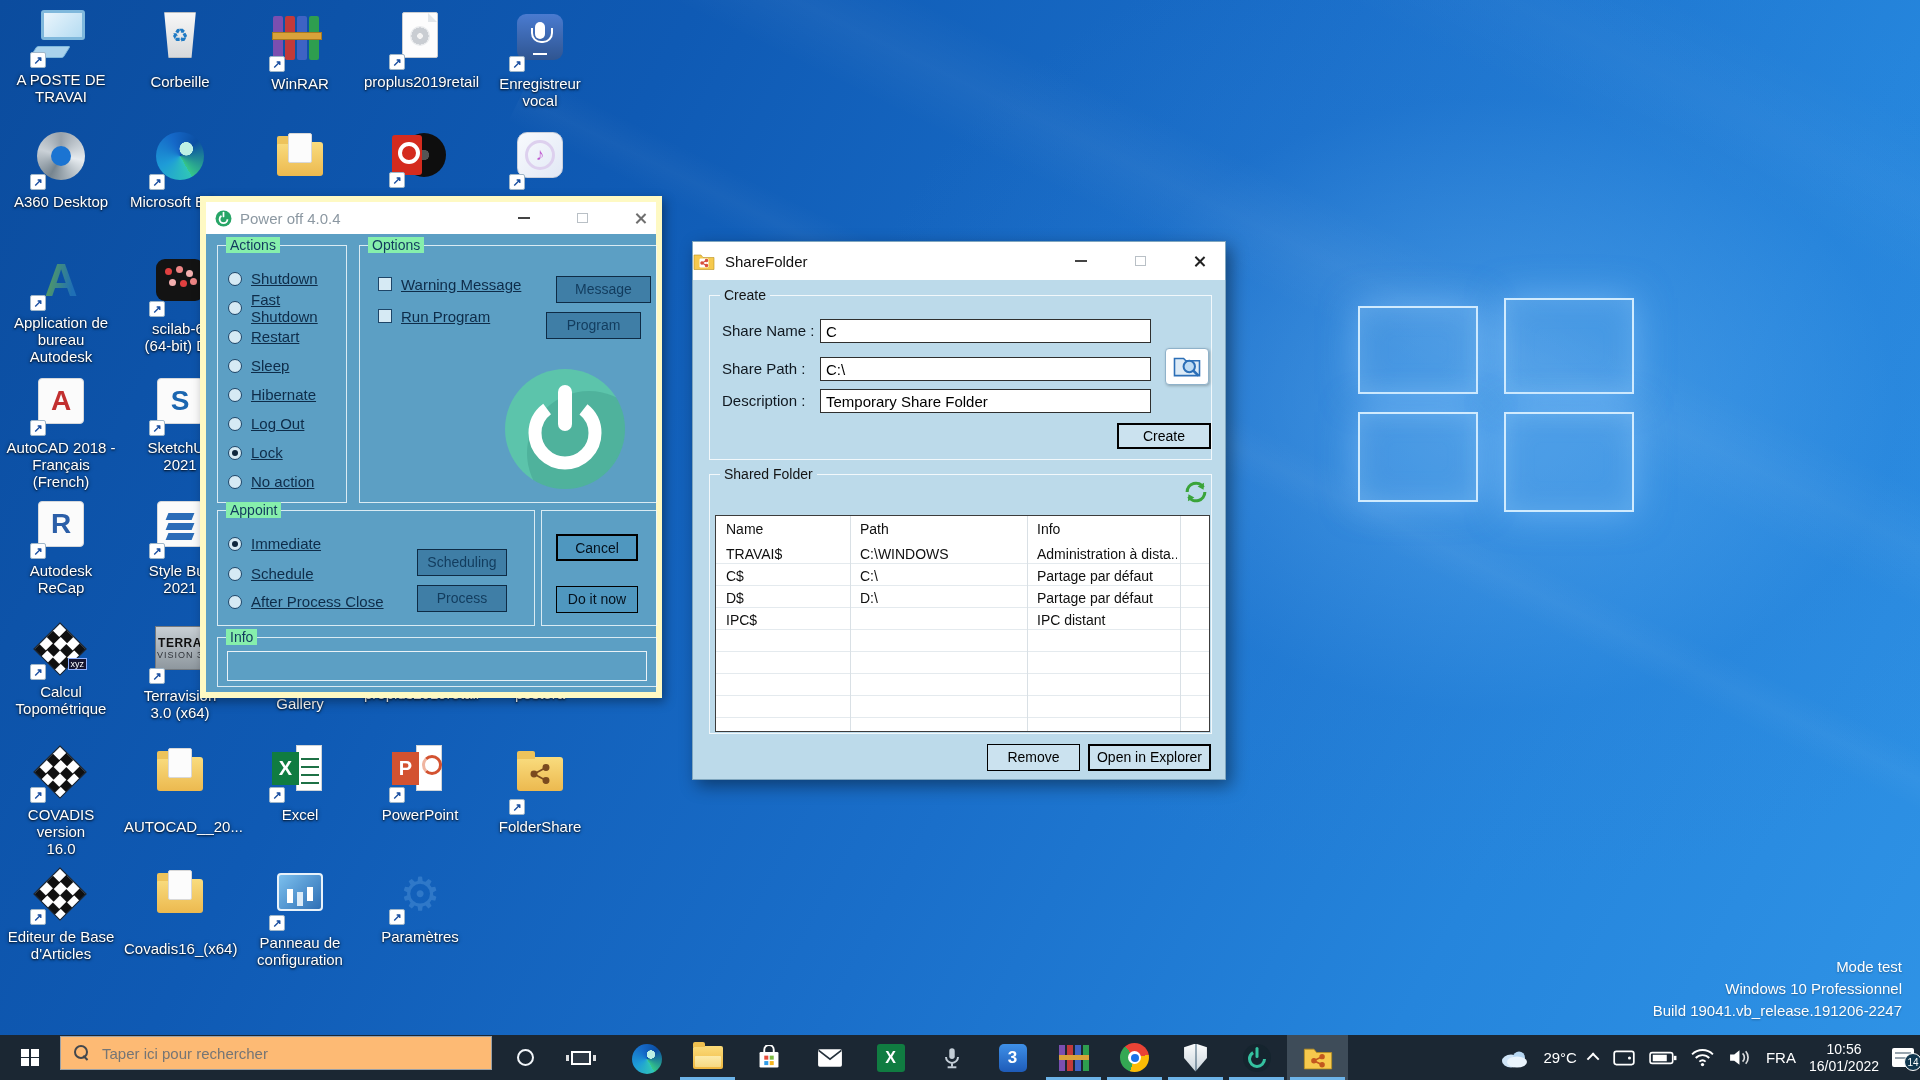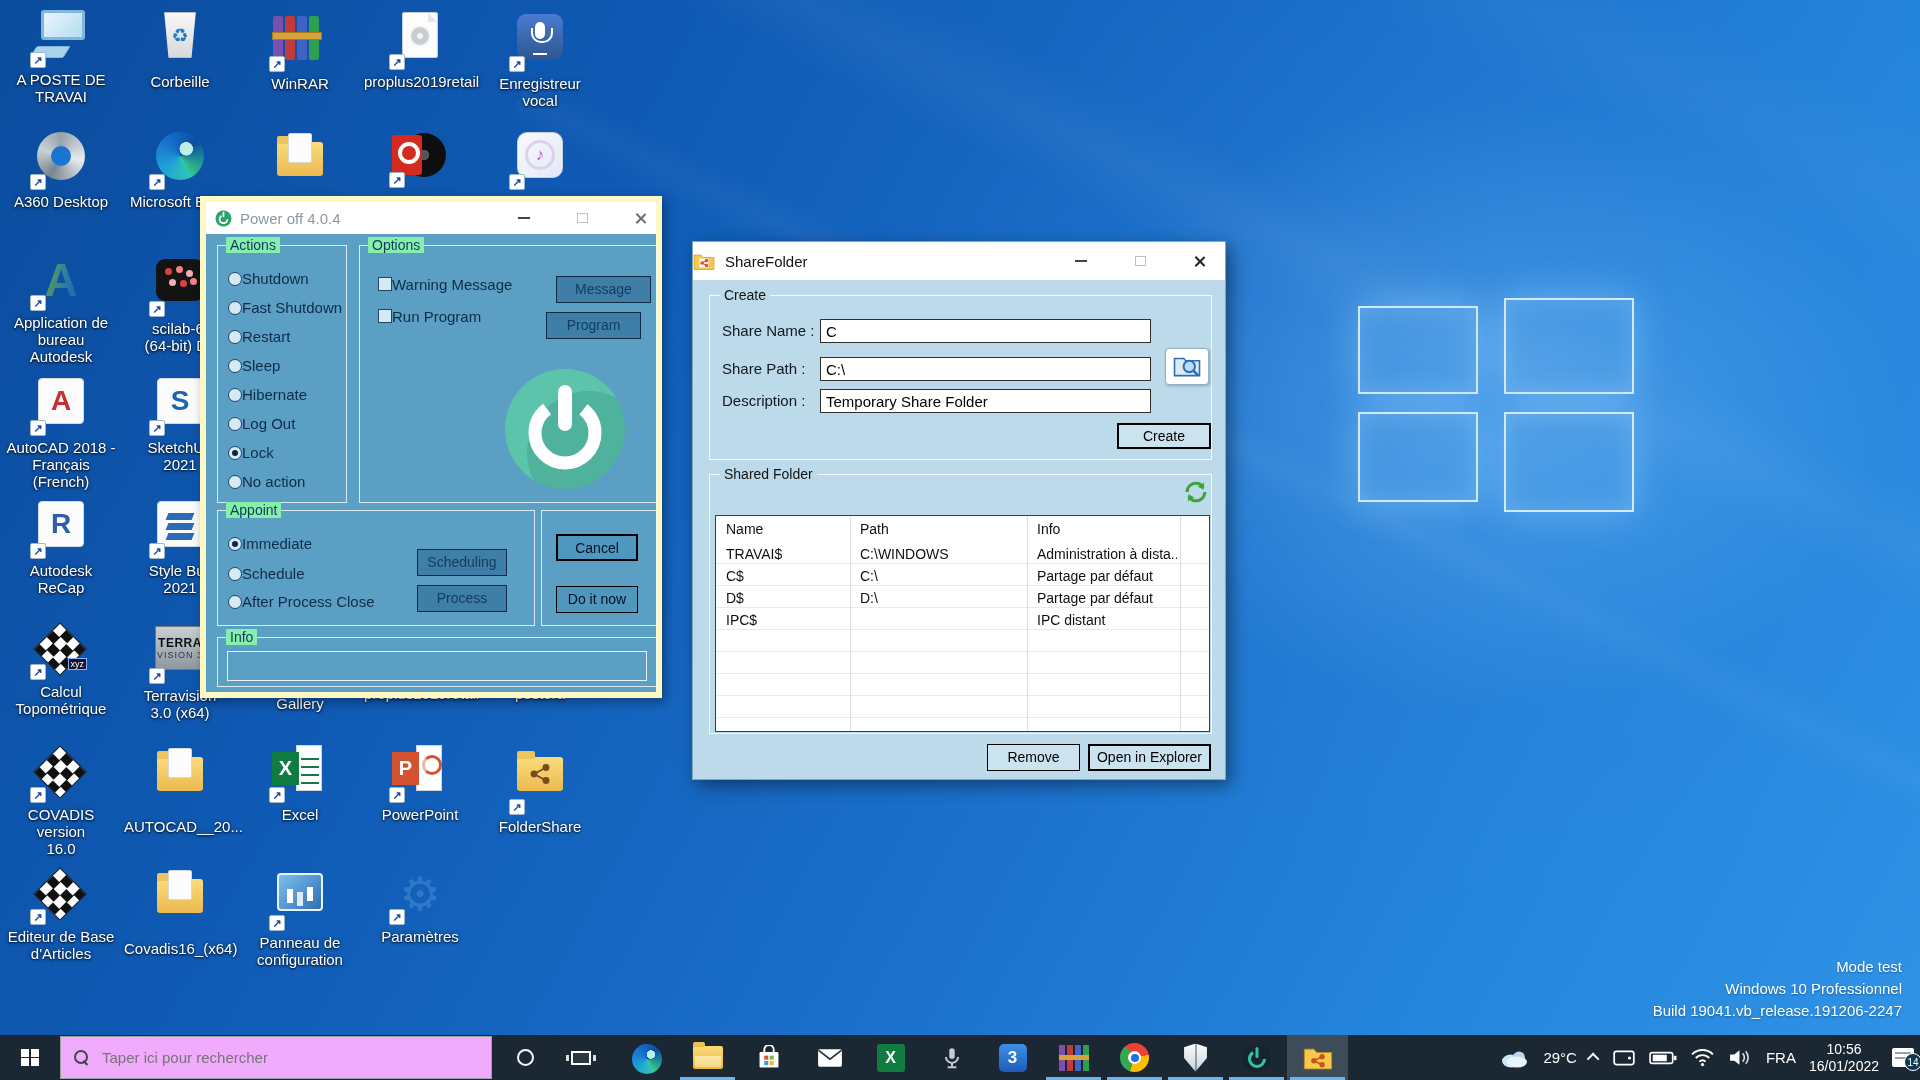--- a/index.html
+++ b/index.html
@@ -123,21 +123,21 @@
   .g-close::before,.g-close::after { content:""; position:absolute; left:6px; top:0; width:1.8px; height:13px; background:#222; }
   .g-close::before{ transform:rotate(45deg);} .g-close::after{ transform:rotate(-45deg);}
 
   
   #power-dialog { position:absolute; left:200px; top:196px; width:462px; height:502px; z-index:10;
                   background:#5c9fc4; border:6px solid #fef9c3; box-shadow:3px 4px 10px rgba(0,0,0,.35); }
   .pd-title { position:absolute; left:0; top:0; right:0; height:32px; background:#fff; display:flex; align-items:center; padding-left:9px; }
   .pd-title span.t { margin-left:8px; font-size:15px; color:#8c98a2; }
   .pd-group { position:absolute; border:1px solid rgba(240,248,252,.85); }
   .pd-group > .glabel { position:absolute; top:-9px; left:8px; background:#86efac; padding:0 4px; font-size:14px; color:#123a5e; }
-  .rrow { display:flex; align-items:center; height:29px; font-size:15px; color:#0e2c49; padding-left:10px; }
+  .rrow { display:flex; align-items:center; gap:9px; height:29px; font-size:15px; color:#0e2c49; padding-left:10px;text-decoration:underline; }
   .radio { width:14px; height:14px; border-radius:50%; border:1px solid #1e4568; background:#d6eaf4; position:relative; flex:none; }
   .radio.sel::after { content:""; position:absolute; inset:3px; border-radius:50%; background:#0f273d; }
   .cbox { width:14px; height:14px; border:1px solid #1e4568; background:#d6eaf4; flex:none; }
   .pd-btn { position:absolute; width:95px; height:27px; background:#3f7ea6; border:1px solid #0e2b45; color:#123c5e; font-size:14px; line-height:25px; text-align:center; }
   .act-btn { position:absolute; width:82px; height:27px; background:#4f97bf; color:#04111d; font-size:14px; line-height:24px; text-align:center; }
   .b2px { border:2px solid #000; } .b1px { border:1px solid #000; }
   .pd-infobox { position:absolute; left:9px; top:13px; width:420px; height:30px; border:1px solid #eaf2f7; }
   .plogo { position:absolute; left:141px; top:119px; width:128px; height:128px; }
 
   
@@ -160,21 +160,21 @@
               display:flex; align-items:center; justify-content:center; box-shadow:1px 1px 3px rgba(0,0,0,.25); }
   .refresh { position:absolute; left:490px; top:237px; width:26px; height:26px; }
 
   
   #taskbar { position:absolute; left:0; top:1035px; width:1920px; height:45px; background:#1b2733; z-index:50; }
   .tbtn { position:absolute; top:0; height:45px; display:flex; align-items:center; justify-content:center; }
   .running::after { content:""; position:absolute; left:3px; right:3px; bottom:0; height:3px; background:#6cb3e8; }
   .active { background:#3e4c59; }
   .winlogo-s { display:grid; grid-template-columns:8px 8px; grid-template-rows:8px 8px; gap:1.5px; transform:rotate(0deg); }
   .winlogo-s i { background:#fff; }
-  #search-box { position:absolute; left:60px; top:1px; width:432px; height:43px; background:#f0abfc; border:1px solid #9aa0a6;
+  #search-box { position:absolute; left:60px; top:1px; width:432px; height:34px; background:#fdba74; border:1px solid #9aa0a6;
                 display:flex; align-items:center; padding-left:13px; gap:12px; }
   #search-box input { border:none; background:transparent; outline:none; font-size:15px; color:#3c4043; width:340px; font-family:inherit; }
   .mag { position:relative; width:16px; height:16px; flex:none; }
   .mag::before { content:""; position:absolute; left:0; top:0; width:10px; height:10px; border:2px solid #42474d; border-radius:50%; }
   .mag::after  { content:""; position:absolute; left:10px; top:10px; width:6px; height:2px; background:#42474d; transform:rotate(45deg); transform-origin:0 0; }
   .cort { width:17px; height:17px; border:2.5px solid #f2f6fa; border-radius:50%; }
   .tview { position:relative; width:20px; height:14px; border:2px solid #fff; background:rgba(255,255,255,.08); }
   .tview::before,.tview::after { content:""; position:absolute; top:2px; width:3px; height:6px; background:#fff; opacity:.85; }
   .tview::before{ left:-7px; } .tview::after{ right:-7px; }
   .efold { position:relative; width:30px; height:23px; background:linear-gradient(#fbdb7a,#efb73f); border-radius:2px; }

